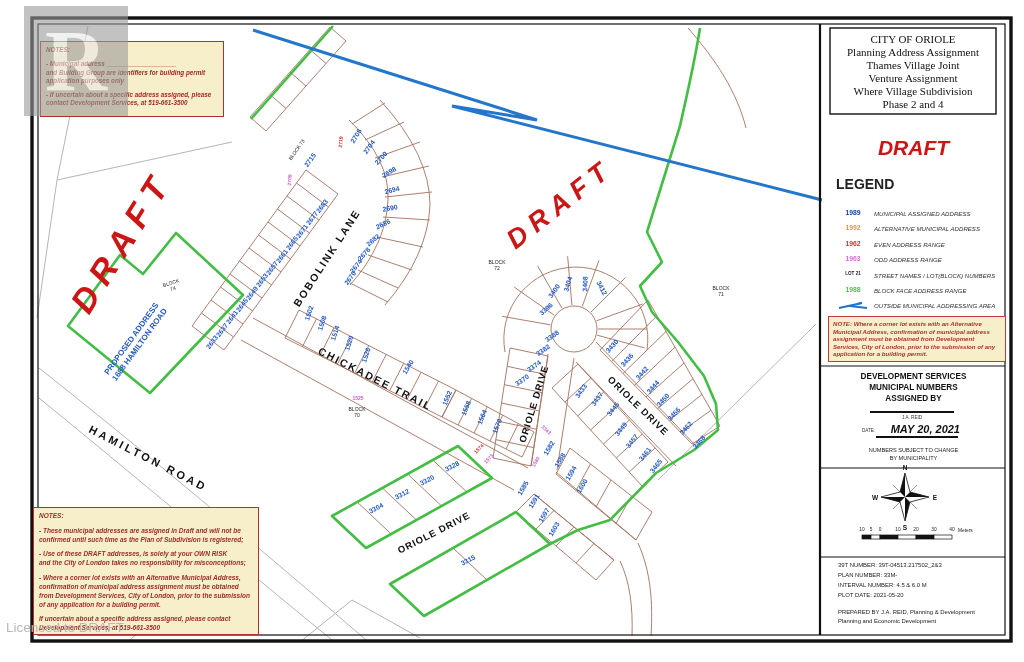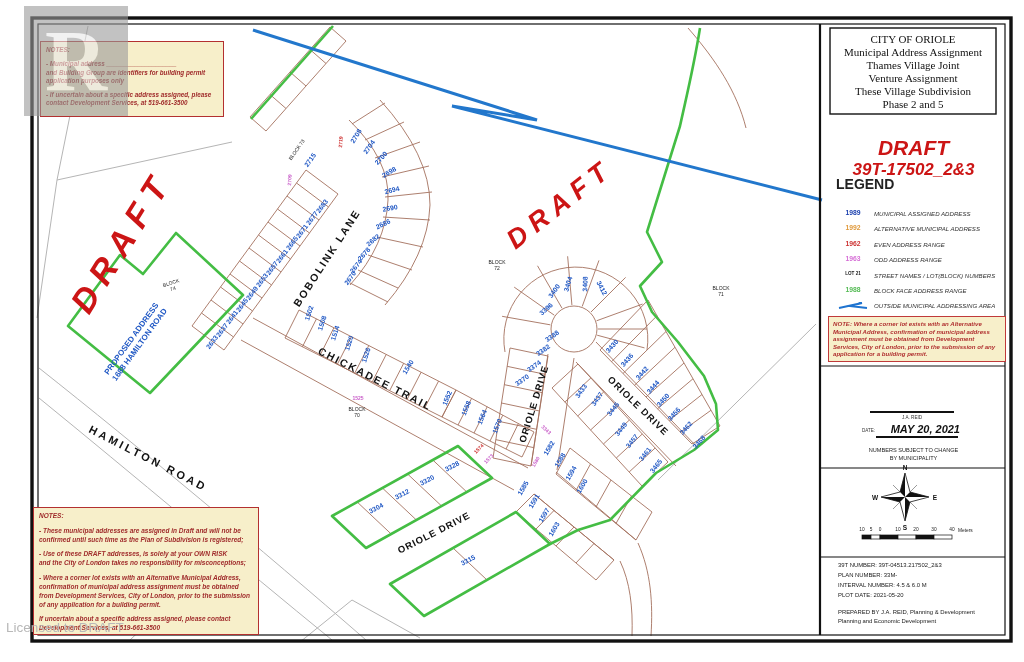--- a/index.html
+++ b/index.html
@@ -384,29 +384,28 @@
         <div class="nline">from Development Services, City of London, prior to the submission</div>
         <div class="nline">of any application for a building permit.</div>
         <div class="nline"></div>
         <div class="nline">If uncertain about a specific address assigned, please contact</div>
         <div class="nline">Development Services, at 519-661-3500</div>
       </div>
   </div>
 
   <div class="ptxt" id="title-block">
       <div class="nline">CITY OF ORIOLE</div>
-      <div class="nline">Municipal Address Assignment</div>
+      <div class="nline">Planning Address Assignment</div>
       <div class="nline">Thames Village Joint</div>
       <div class="nline">Venture Assignment</div>
-      <div class="nline">These Village Subdivision</div>
-      <div class="nline">Phase 2 and 5</div>
+      <div class="nline">Where Village Subdivision</div>
+      <div class="nline">Phase 2 and 4</div>
     </div>
   <div class="ptxt" id="panel-draft">
     <div class="d1">DRAFT</div>
-    <div class="d2">39T-17502_2&amp;3</div>
   </div>
   <div id="legend-head">LEGEND</div>
   <div id="legend-rows">
       <div class="leg-row" style="top: 209px;">
         <span class="leg-sample" style="color: rgb(26, 63, 174);">1989</span>
         <span class="leg-label">MUNICIPAL ASSIGNED ADDRESS</span>
       </div>
       <div class="leg-row" style="top: 224.4px;">
         <span class="leg-sample" style="color: rgb(224, 154, 60);">1992</span>
         <span class="leg-label">ALTERNATIVE MUNICIPAL ADDRESS</span>
@@ -428,20 +427,25 @@
         <span class="leg-label">BLOCK FACE ADDRESS RANGE</span>
       </div>
       <div class="leg-row" style="top: 301.4px;">
         <span class="leg-sample"><svg width="30" height="9" viewBox="0 0 30 9">
             <path d="M1,7 L24,2 L12,5 L29,7" fill="none" stroke="#1f74d0" stroke-width="2"></path>
           </svg></span>
         <span class="leg-label">OUTSIDE MUNICIPAL ADDRESSING AREA</span>
       </div>
     </div>
   <div id="panel-note">NOTE:  Where a corner lot exists with an Alternative Municipal Address, confirmation of municipal address assignment must be obtained from Development Services, City of London, prior to the submission of any application for a building permit.</div>
+  <div class="ptxt" id="assigned">
+      <div class="nline">DEVELOPMENT SERVICES</div>
+      <div class="nline">MUNICIPAL NUMBERS</div>
+      <div class="nline">ASSIGNED BY</div>
+    </div>
   <div class="tiny" id="sig-name">J.A. REID</div>
   <div class="tiny" id="date-label">DATE:</div>
   <div id="date-value">MAY 20, 2021</div>
   <div class="ptxt" id="subject">
     <div>NUMBERS SUBJECT TO CHANGE</div>
     <div>BY MUNICIPALITY</div>
   </div>
   <div class="compass-letter" style="left:905px;top:467px">N</div>
   <div class="compass-letter" style="left:935px;top:497px">E</div>
   <div class="compass-letter" style="left:905px;top:527px">S</div>

